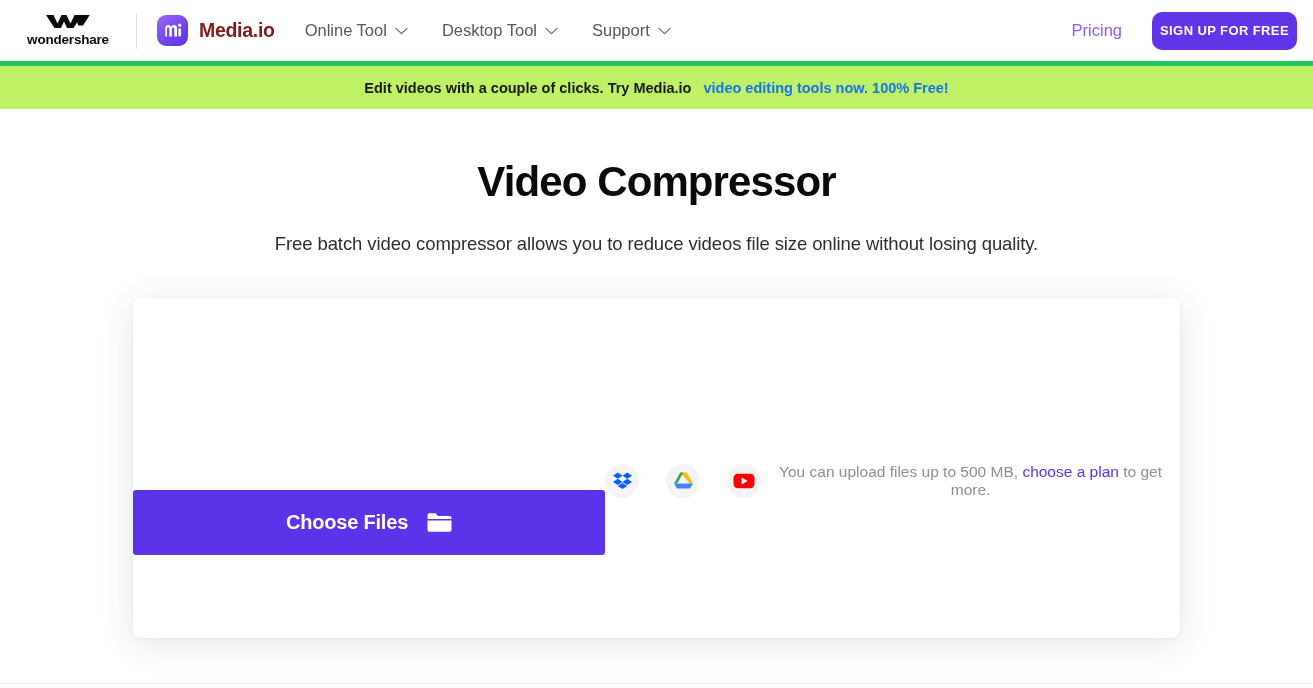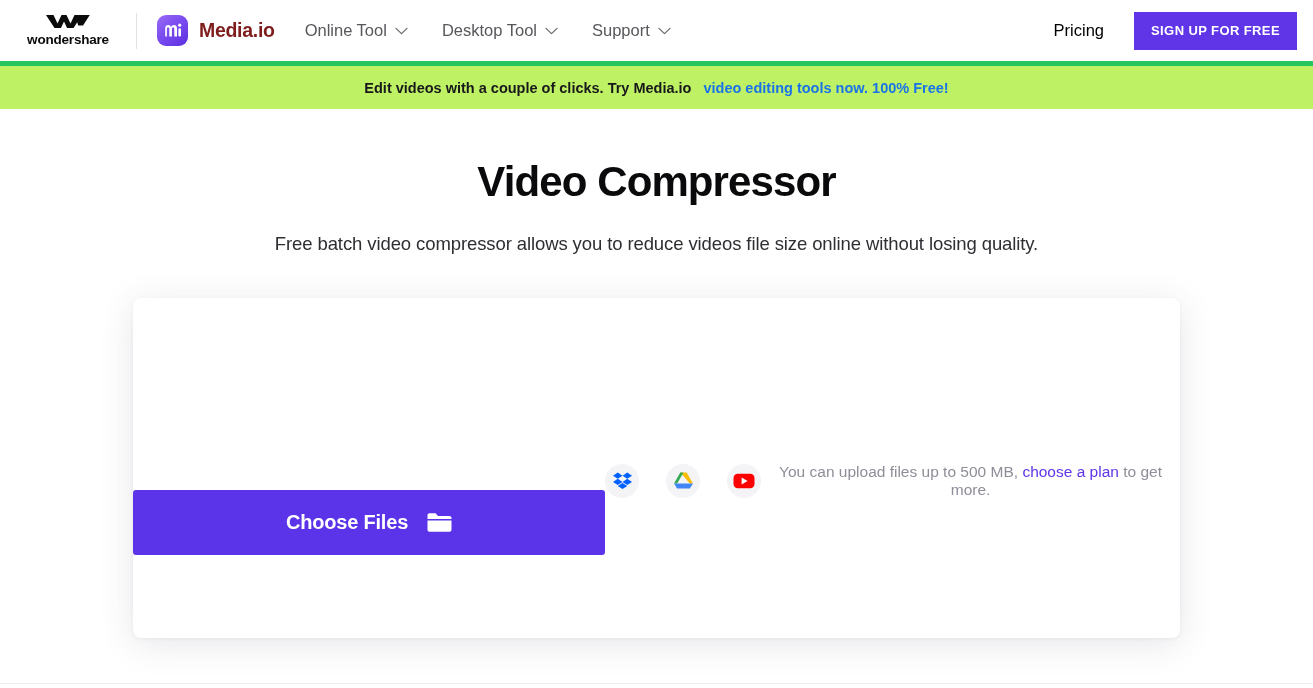--- a/index.html
+++ b/index.html
@@ -96,35 +96,35 @@
   .chev { width: 13px; height: 8px; display: block; flex: none; }
 
   .header-right {
     margin-left: auto;
     display: flex;
     align-items: center;
     gap: 30px;
   }
   .pricing-link {
     font-size: 16.5px;
-    color: #000000;
+    color: #8b5cf6;
     cursor: pointer;
     white-space: nowrap;
   }
   .signup-btn {
     background: #6035e8;
     color: #ffffff;
     font-size: 13px;
     font-weight: 700;
     letter-spacing: 0.4px;
     border: none;
-    padding: 0 17px;
+    padding: 0 8px;
     height: 38px;
     line-height: 38px;
-    border-radius: 0;
+    border-radius: 10px;
     cursor: pointer;
     white-space: nowrap;
     font-family: "Liberation Sans", sans-serif;
   }
 
   
   .banner {
     height: 43px;
     background: #bef264;
     display: flex;

